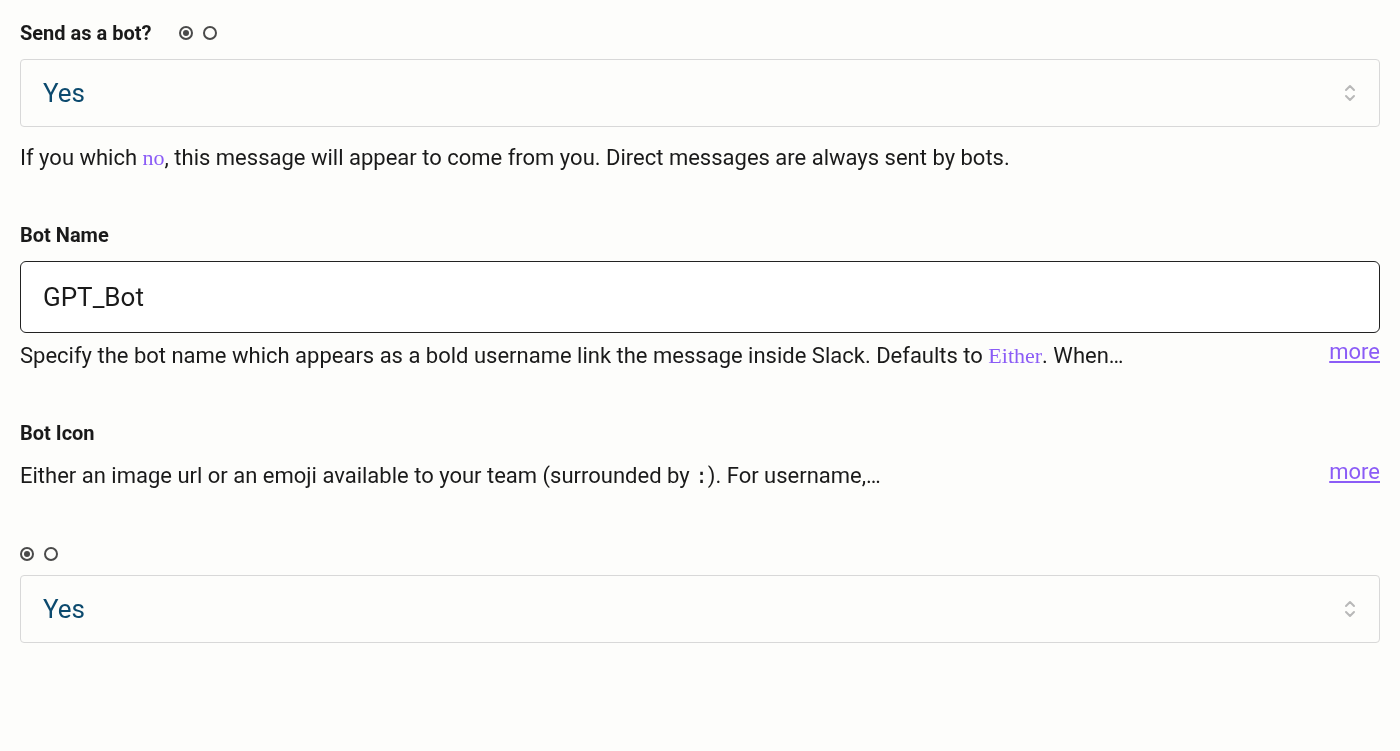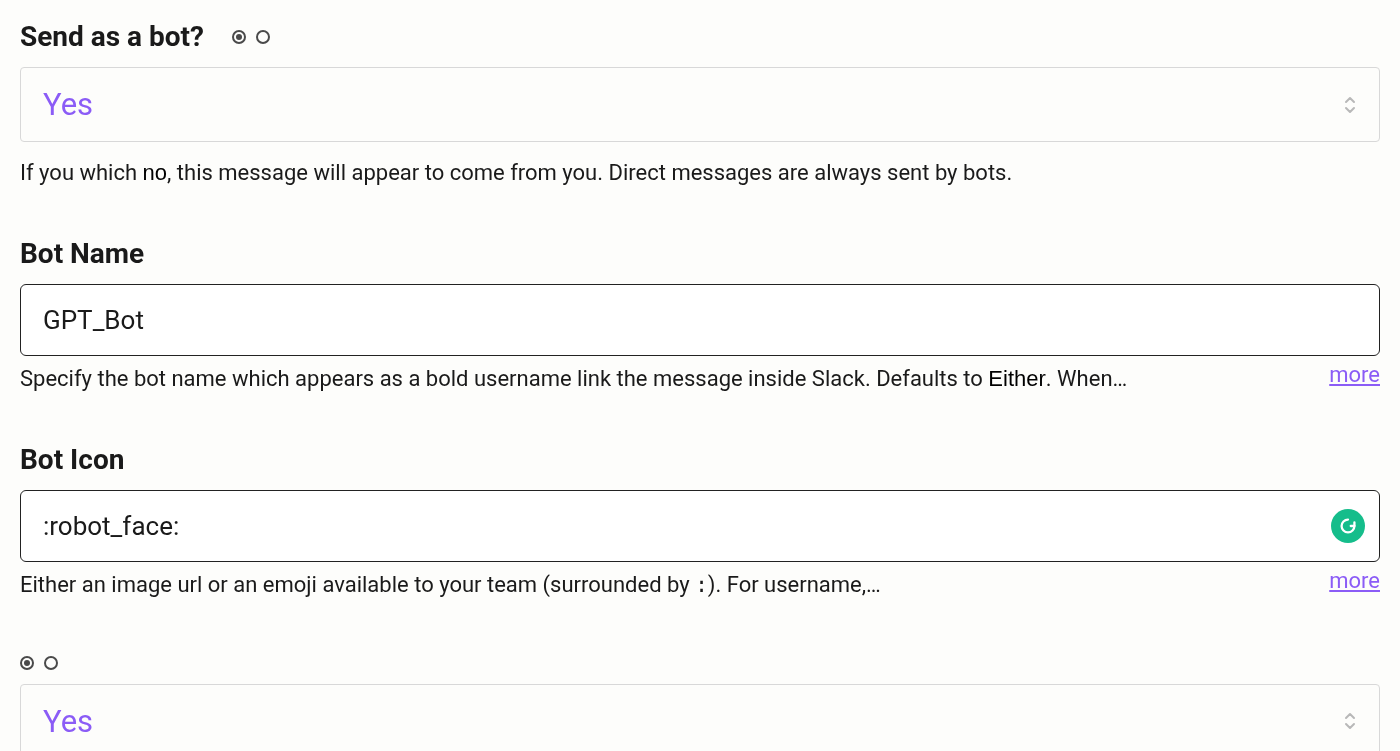--- a/index.html
+++ b/index.html
@@ -12,21 +12,21 @@
       background: #fdfdfb;
       padding: 20px;
       color: #1a1a1a;
       font-size: 22px;
     }
     .field-group {
       margin-bottom: 48px;
     }
     .field-label {
       font-weight: 700;
-      font-size: 28px;
+      font-size: 20px;
       display: inline-flex;
       align-items: center;
       margin-bottom: 14px;
       gap: 28px;
     }
     .radio-pair {
       display: inline-flex;
       gap: 10px;
       align-items: center;
     }
@@ -56,22 +56,22 @@
       border-radius: 4px;
       padding: 18px 22px;
       display: flex;
       justify-content: space-between;
       align-items: center;
       background: #fdfdfb;
       cursor: pointer;
       margin-bottom: 14px;
     }
     .dropdown-value {
-      color: #8b5cf6;
-      font-size: 31px;
+      color: #0c4a6e;
+      font-size: 26px;
     }
     .dropdown-caret {
       color: #b8b8b8;
       display: flex;
       flex-direction: column;
       line-height: 0.5;
       font-size: 14px;
     }
     .text-input {
       width: 100%;
@@ -116,22 +116,22 @@
       align-items: flex-start;
       gap: 30px;
     }
     .help-text {
       font-size: 22px;
       color: #1a1a1a;
       line-height: 1.5;
       flex: 1;
     }
     .code-link {
-      color: #000000;
-      font-family: Liberation Sans, sans-serif;
+      color: #8b5cf6;
+      font-family: Liberation Serif, serif;
     }
     .code-text {
       font-family: ui-monospace, SFMono-Regular, Menlo, Consolas, monospace;
       font-size: 21px;
     }
     .more-link {
       color: #8b5cf6;
       text-decoration: underline;
       font-size: 22px;
       cursor: pointer;
@@ -173,29 +173,20 @@
   <div class="help-row">
     <div class="help-text">
       <span>Specify the bot name which appears as a bold username link the message inside Slack. Defaults to </span><span class="code-link">Either</span><span>. When…</span>
     </div>
     <span class="more-link">more</span>
   </div>
 </div>
 
 <div class="field-group">
   <div class="field-label">Bot Icon</div>
-  <div class="text-input">
-    <input type="text" value=":robot_face:" style="">
-    <span class="grammarly-badge">
-      <svg viewBox="0 0 24 24">
-          <path d="M19 12 A7 7 0 1 1 12 5" stroke="#fff" stroke-width="2.5" fill="none" stroke-linecap="round"></path>
-          <path d="M15 12 L19 12 L19 8" stroke="#fff" stroke-width="2.5" fill="none" stroke-linecap="round" stroke-linejoin="round"></path>
-        </svg>
-    </span>
-  </div>
   <div class="help-row">
     <div class="help-text">
       <span>Either an image url or an emoji available to your team (surrounded by </span><span class="code-text">:</span><span>). For username,…</span>
     </div>
     <span class="more-link">more</span>
   </div>
 </div>
 
 <div class="field-group" style="margin-bottom:0">
   <div class="field-label">

